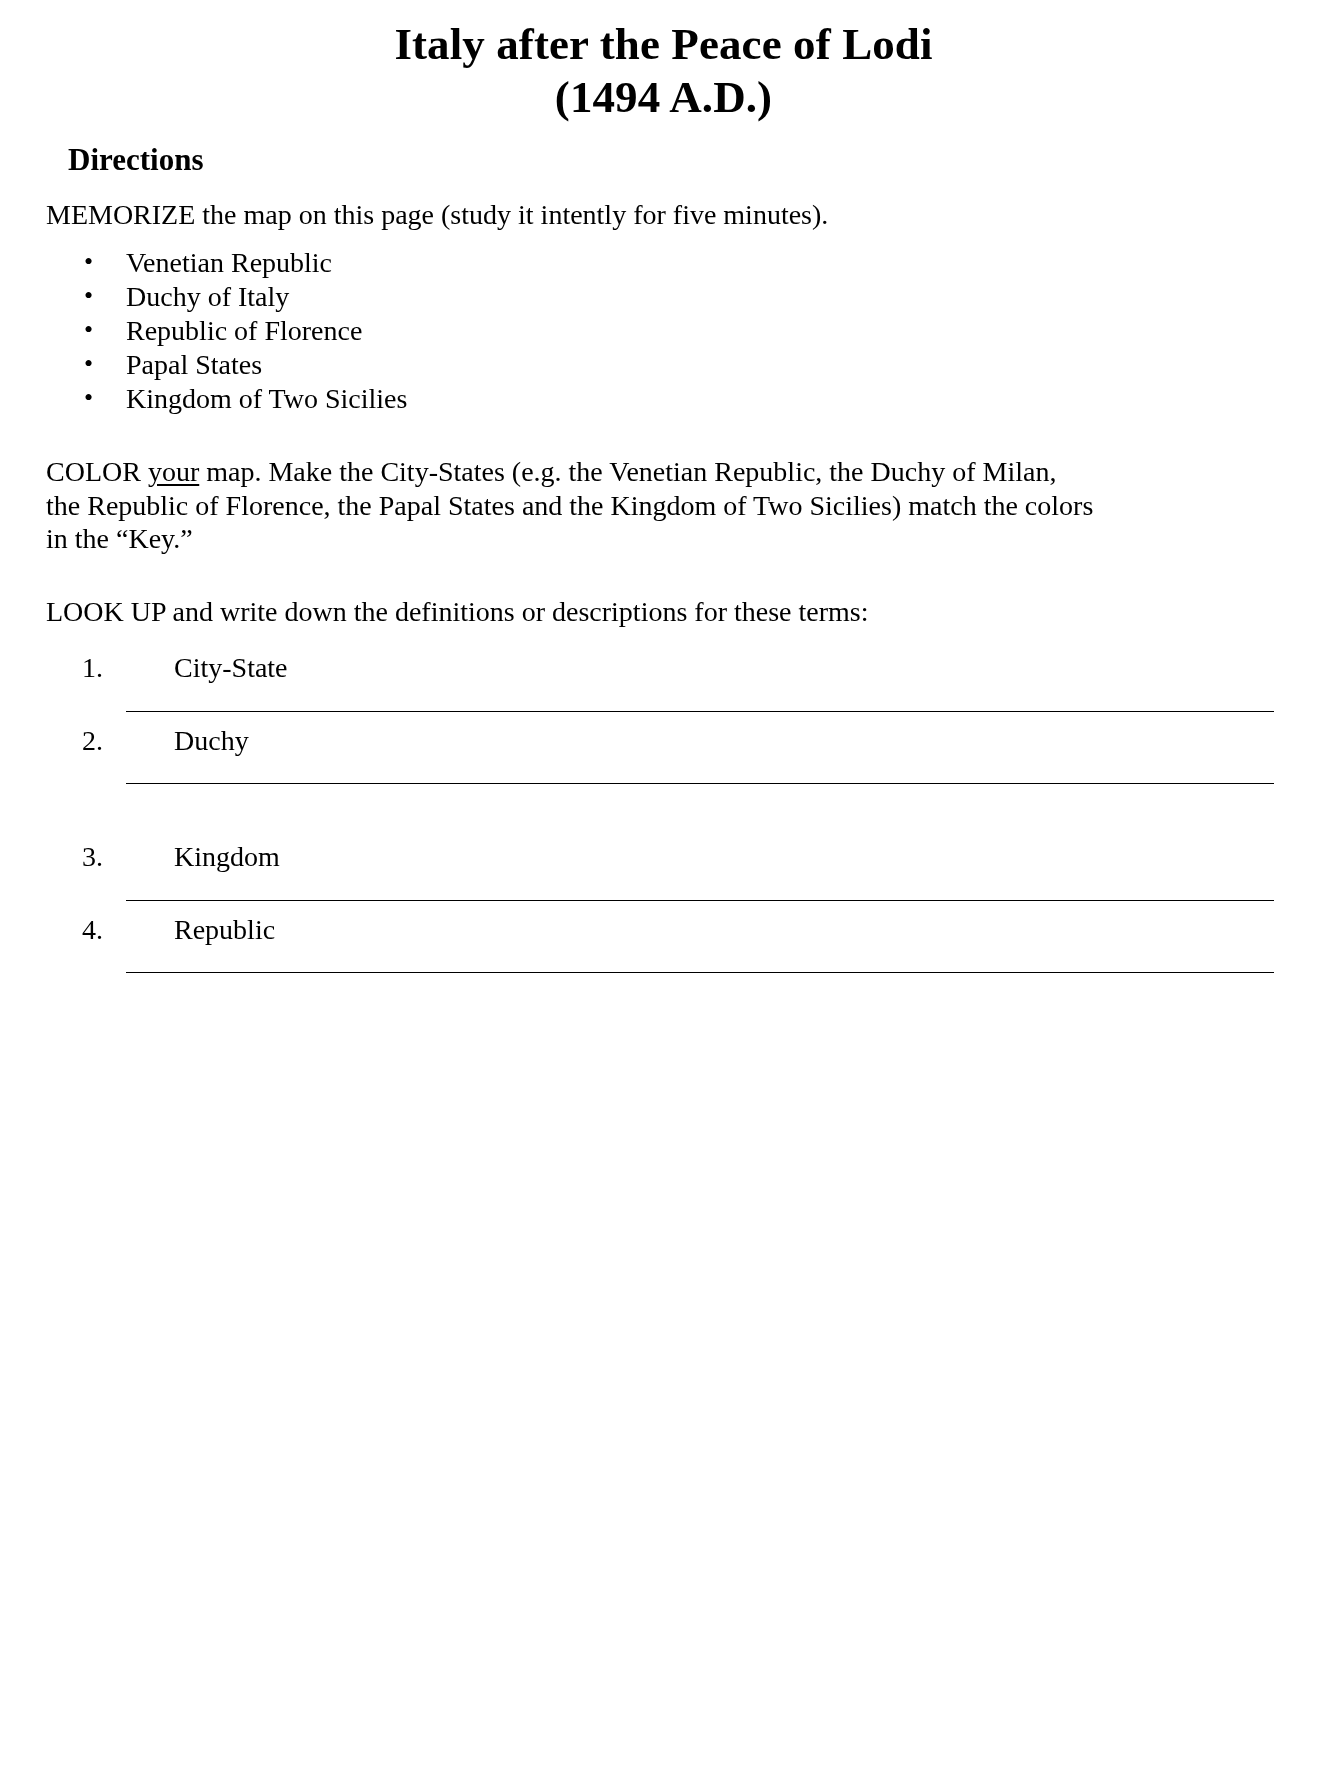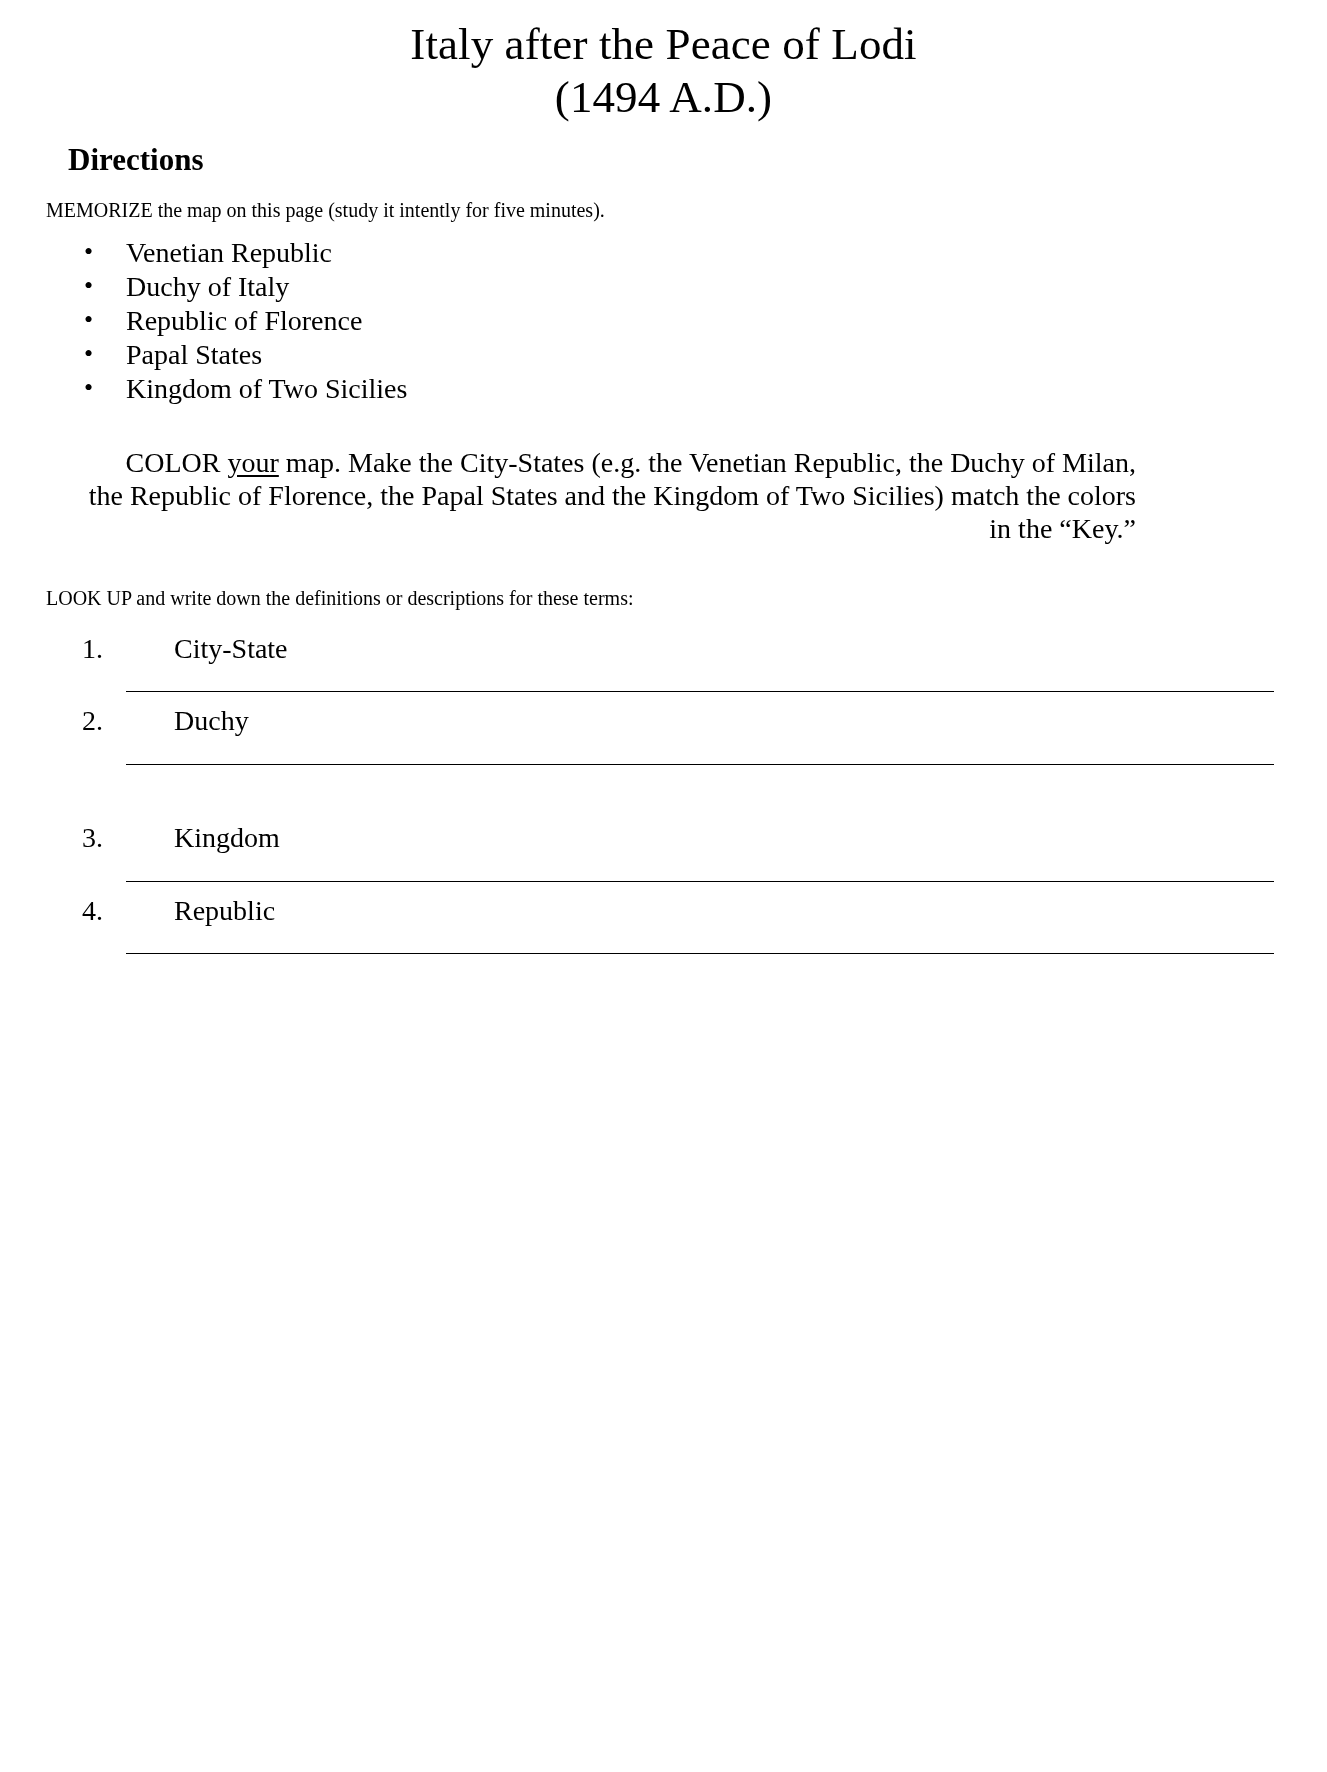--- a/index.html
+++ b/index.html
@@ -26,53 +26,52 @@
 
   
   .title-block {
     text-align: center;
     margin: 0;
     padding-top: 18px;
   }
   .title-line {
     font-size: 45px;
     line-height: 1.17;
-    font-weight: normal;
+    font-weight: bold;
     letter-spacing: 0.1px;
   }
 
   
   .directions-heading {
     font-size: 31px;
     font-weight: bold;
     margin: 18px 0 0 68px;
     line-height: 1.2;
   }
 
   
   .body-para {
-    font-size: 20px;
+    font-size: 28px;
     line-height: 1.2;
     margin: 20px 0 0 46px;
     width: 1100px;
   }
   .para-gap-top {
     margin-top: 40px;
   }
   .para-wrap {
     width: 1090px;
     margin-left: 46px;
     font-size: 28px;
     line-height: 1.19;
     margin-top: 40px;
   }
   .para-wrap .pl {
     display: block;
     white-space: nowrap;
-    text-align: right;
   }
   u.underlined {
     text-decoration: underline;
     text-underline-offset: 3px;
   }
 
   
   ul.bullets {
     list-style: none;
     margin: 14px 0 0 0;

